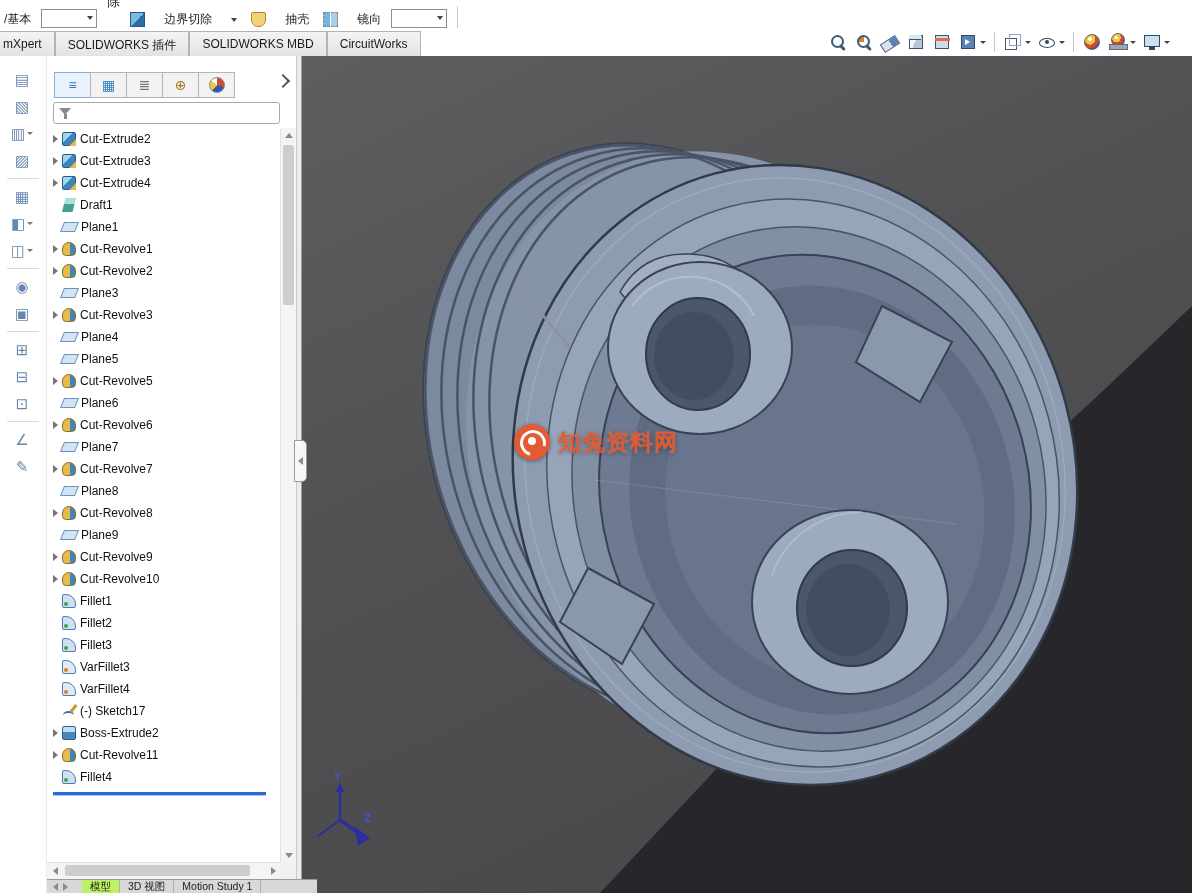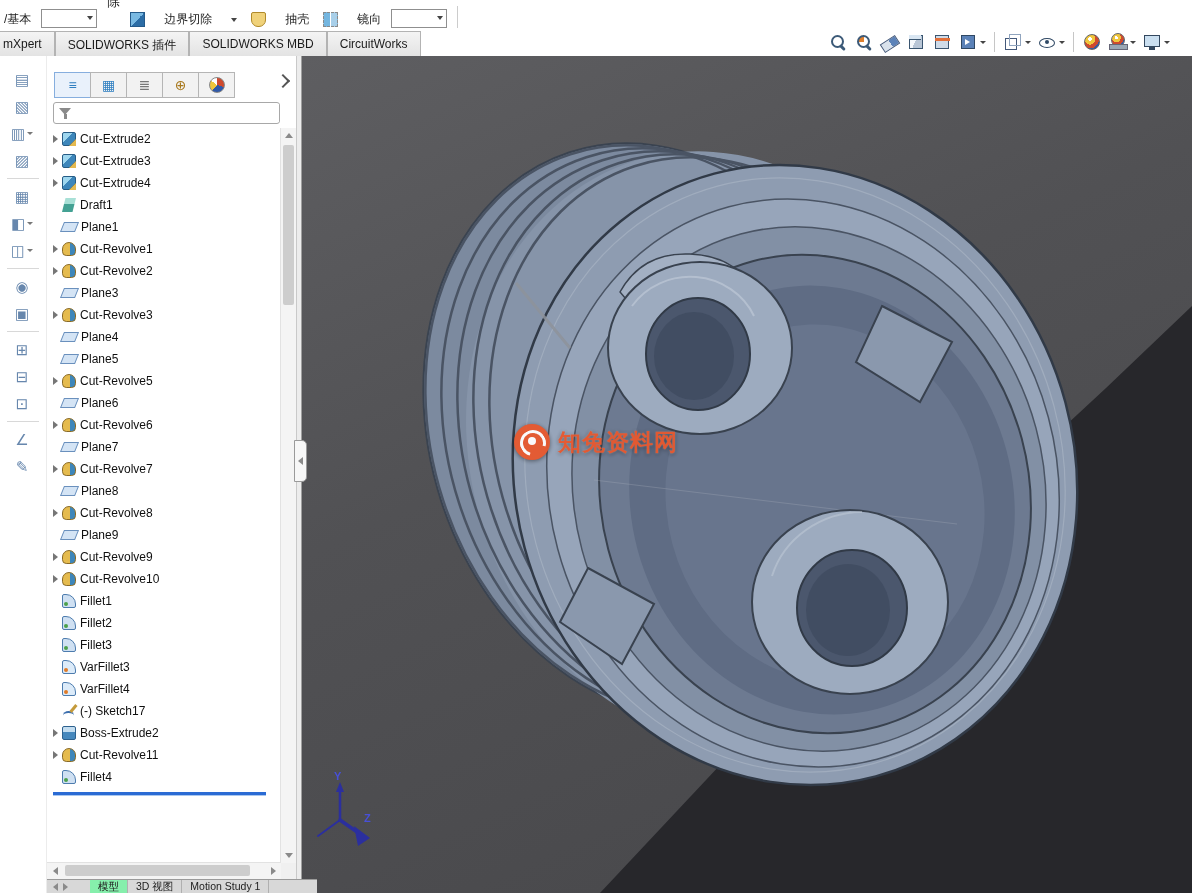--- a/index.html
+++ b/index.html
@@ -129,21 +129,21 @@
   .wm-logo{width:36px;height:36px;border-radius:50%;background:#e8582e;position:relative;flex:none;}
   .wm-logo::before{content:"";position:absolute;left:6px;top:6px;width:20px;height:20px;border:3px solid #fff;border-radius:50%;border-bottom-color:transparent;transform:rotate(-30deg);}
   .wm-logo::after{content:"";position:absolute;left:14px;top:13px;width:8px;height:8px;background:#fff;border-radius:50%;}
   .wm-text{font-size:23px;font-weight:bold;color:#e8582e;letter-spacing:1px;text-shadow:0 0 2px rgba(255,255,255,.3);}
 
   
   .bottom-strip{position:absolute;left:47px;bottom:0;width:270px;height:14px;background:#d8d8d8;border-top:1px solid #9a9a9a;
                 display:flex;align-items:center;font-size:10.5px;padding-left:6px;box-sizing:border-box;z-index:6;}
   .bnav{display:flex;gap:5px;margin-right:14px;}
   .btab{padding:0 8px;height:14px;line-height:13px;border-right:1px solid #b0b0b0;color:#222;cursor:default;white-space:nowrap;}
-  .btab.active{background:#86efac;margin-left:8px;}
+  .btab.active{background:#bef264;}
 </style>
 </head>
 <body>
 
 <div class="window">
 
   <div class="topbar">
     <span class="tfrag">/基本</span>
     <div class="combo">
         <span class="caret"></span>

